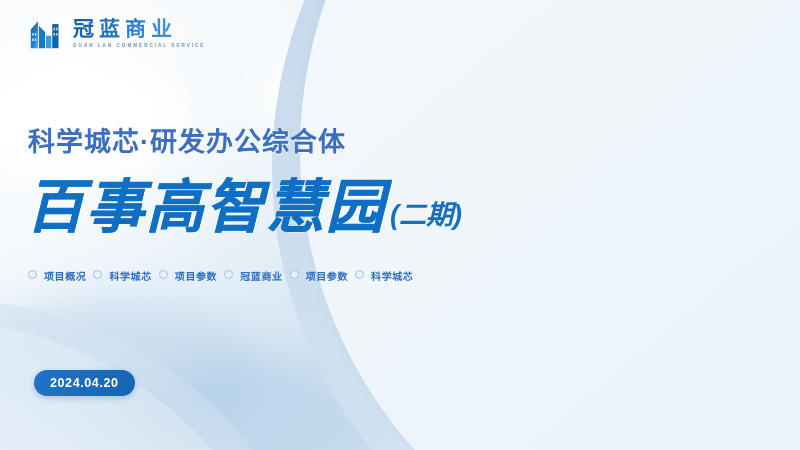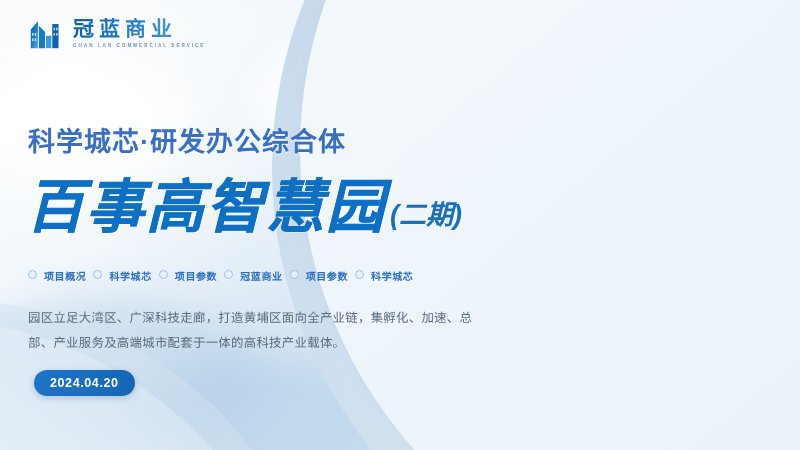--- a/index.html
+++ b/index.html
@@ -300,17 +300,16 @@
     <span class="dot"></span>
     <span class="nav-item">项目参数</span>
     <span class="dot"></span>
     <span class="nav-item">冠蓝商业</span>
     <span class="dot"></span>
     <span class="nav-item">项目参数</span>
     <span class="dot"></span>
     <span class="nav-item">科学城芯</span>
   </div>
 
-  <div class="desc">园区立足大湾区、广深科技走廊，打造黄埔区面向全产业链，集孵化、加速、总部、产业服务及高端城市配套于一体的高科技产业载体。</div>
 
   <div class="date">2024.04.20</div>
 
 </div>
 
 </body></html>

